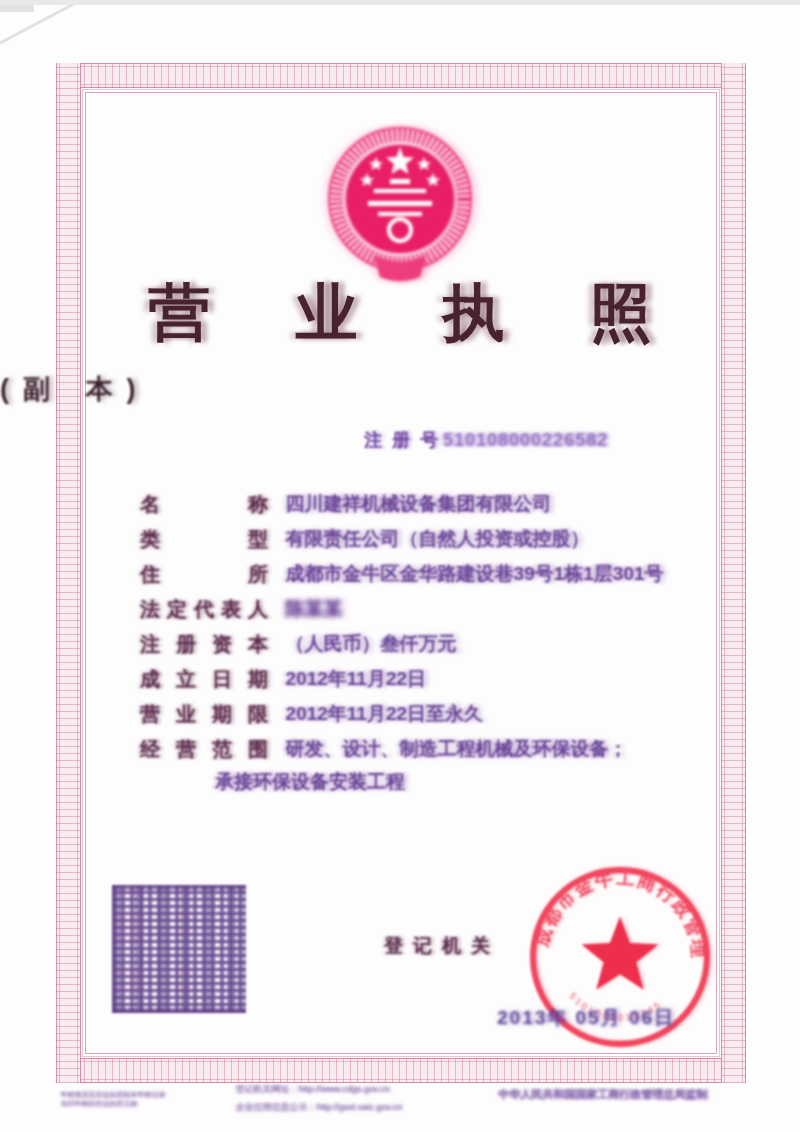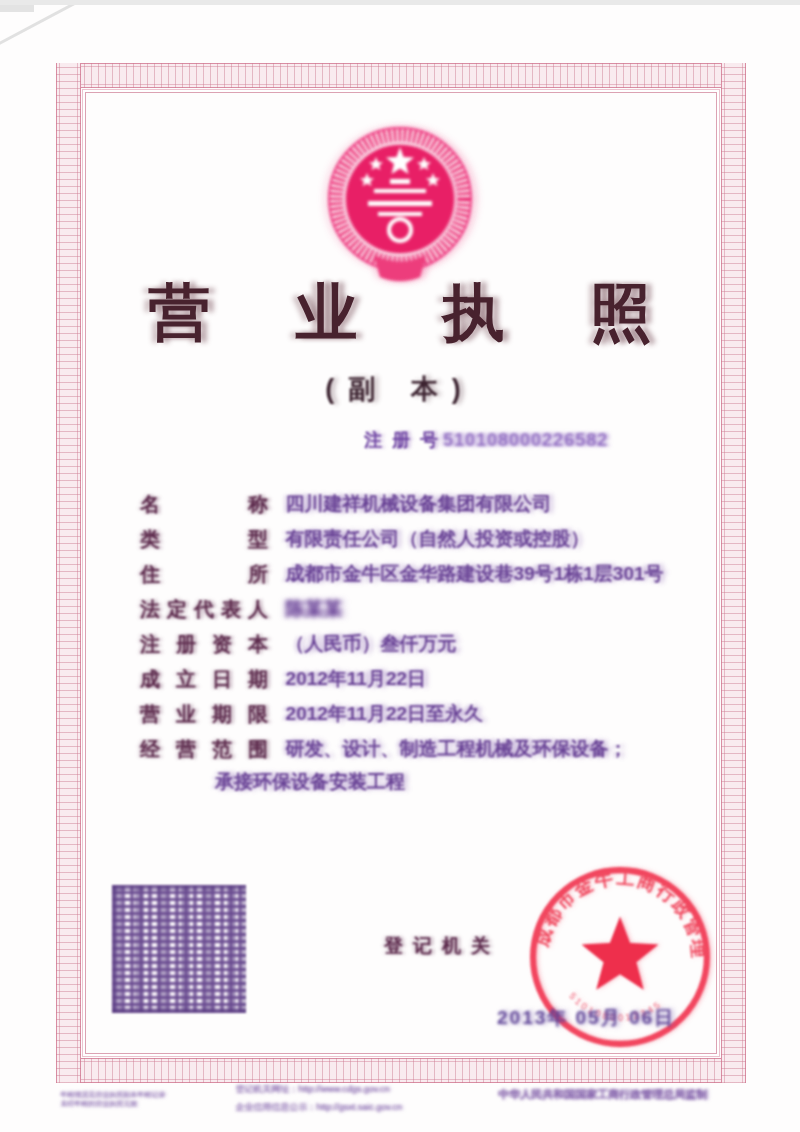--- a/index.html
+++ b/index.html
@@ -33,21 +33,21 @@
 
   
   .emblem{position:absolute;left:312px;top:112px;width:176px;height:178px;
     filter:blur(1.6px) drop-shadow(5px 0 3px rgba(233,30,110,.30)) drop-shadow(-4px 0 3px rgba(233,30,110,.22));}
 
   
   .title{position:absolute;left:0;top:266px;width:800px;text-align:center;
     font-size:62px;font-weight:900;color:#48222e;letter-spacing:34px;padding-left:34px;box-sizing:border-box;
     filter:blur(.7px);
     text-shadow:6px 0 5px rgba(85,35,48,.38), -5px 0 5px rgba(85,35,48,.28);}
-  .subtitle{position:absolute;left:0;top:366px;width:800px;text-align:center;
+  .subtitle{position:absolute;left:0;top:366px;width:800px;
     font-size:27px;font-weight:800;color:#3c2330;letter-spacing:14px;box-sizing:border-box;
     filter:blur(.9px);text-shadow:4px 0 4px rgba(70,35,50,.35);}
 
   
   .ptext{color:#6a4496;filter:blur(1.3px);
     text-shadow:4px 0 4px rgba(130,90,175,.45), -3px 0 3px rgba(130,90,175,.30);}
   .dlabel{color:#5e2c4e;filter:blur(1.1px);
     text-shadow:3px 0 3px rgba(105,55,90,.40), -2px 0 3px rgba(105,55,90,.28);}
 
   .regline{position:absolute;left:364px;top:423px;font-size:18px;font-weight:800;}

